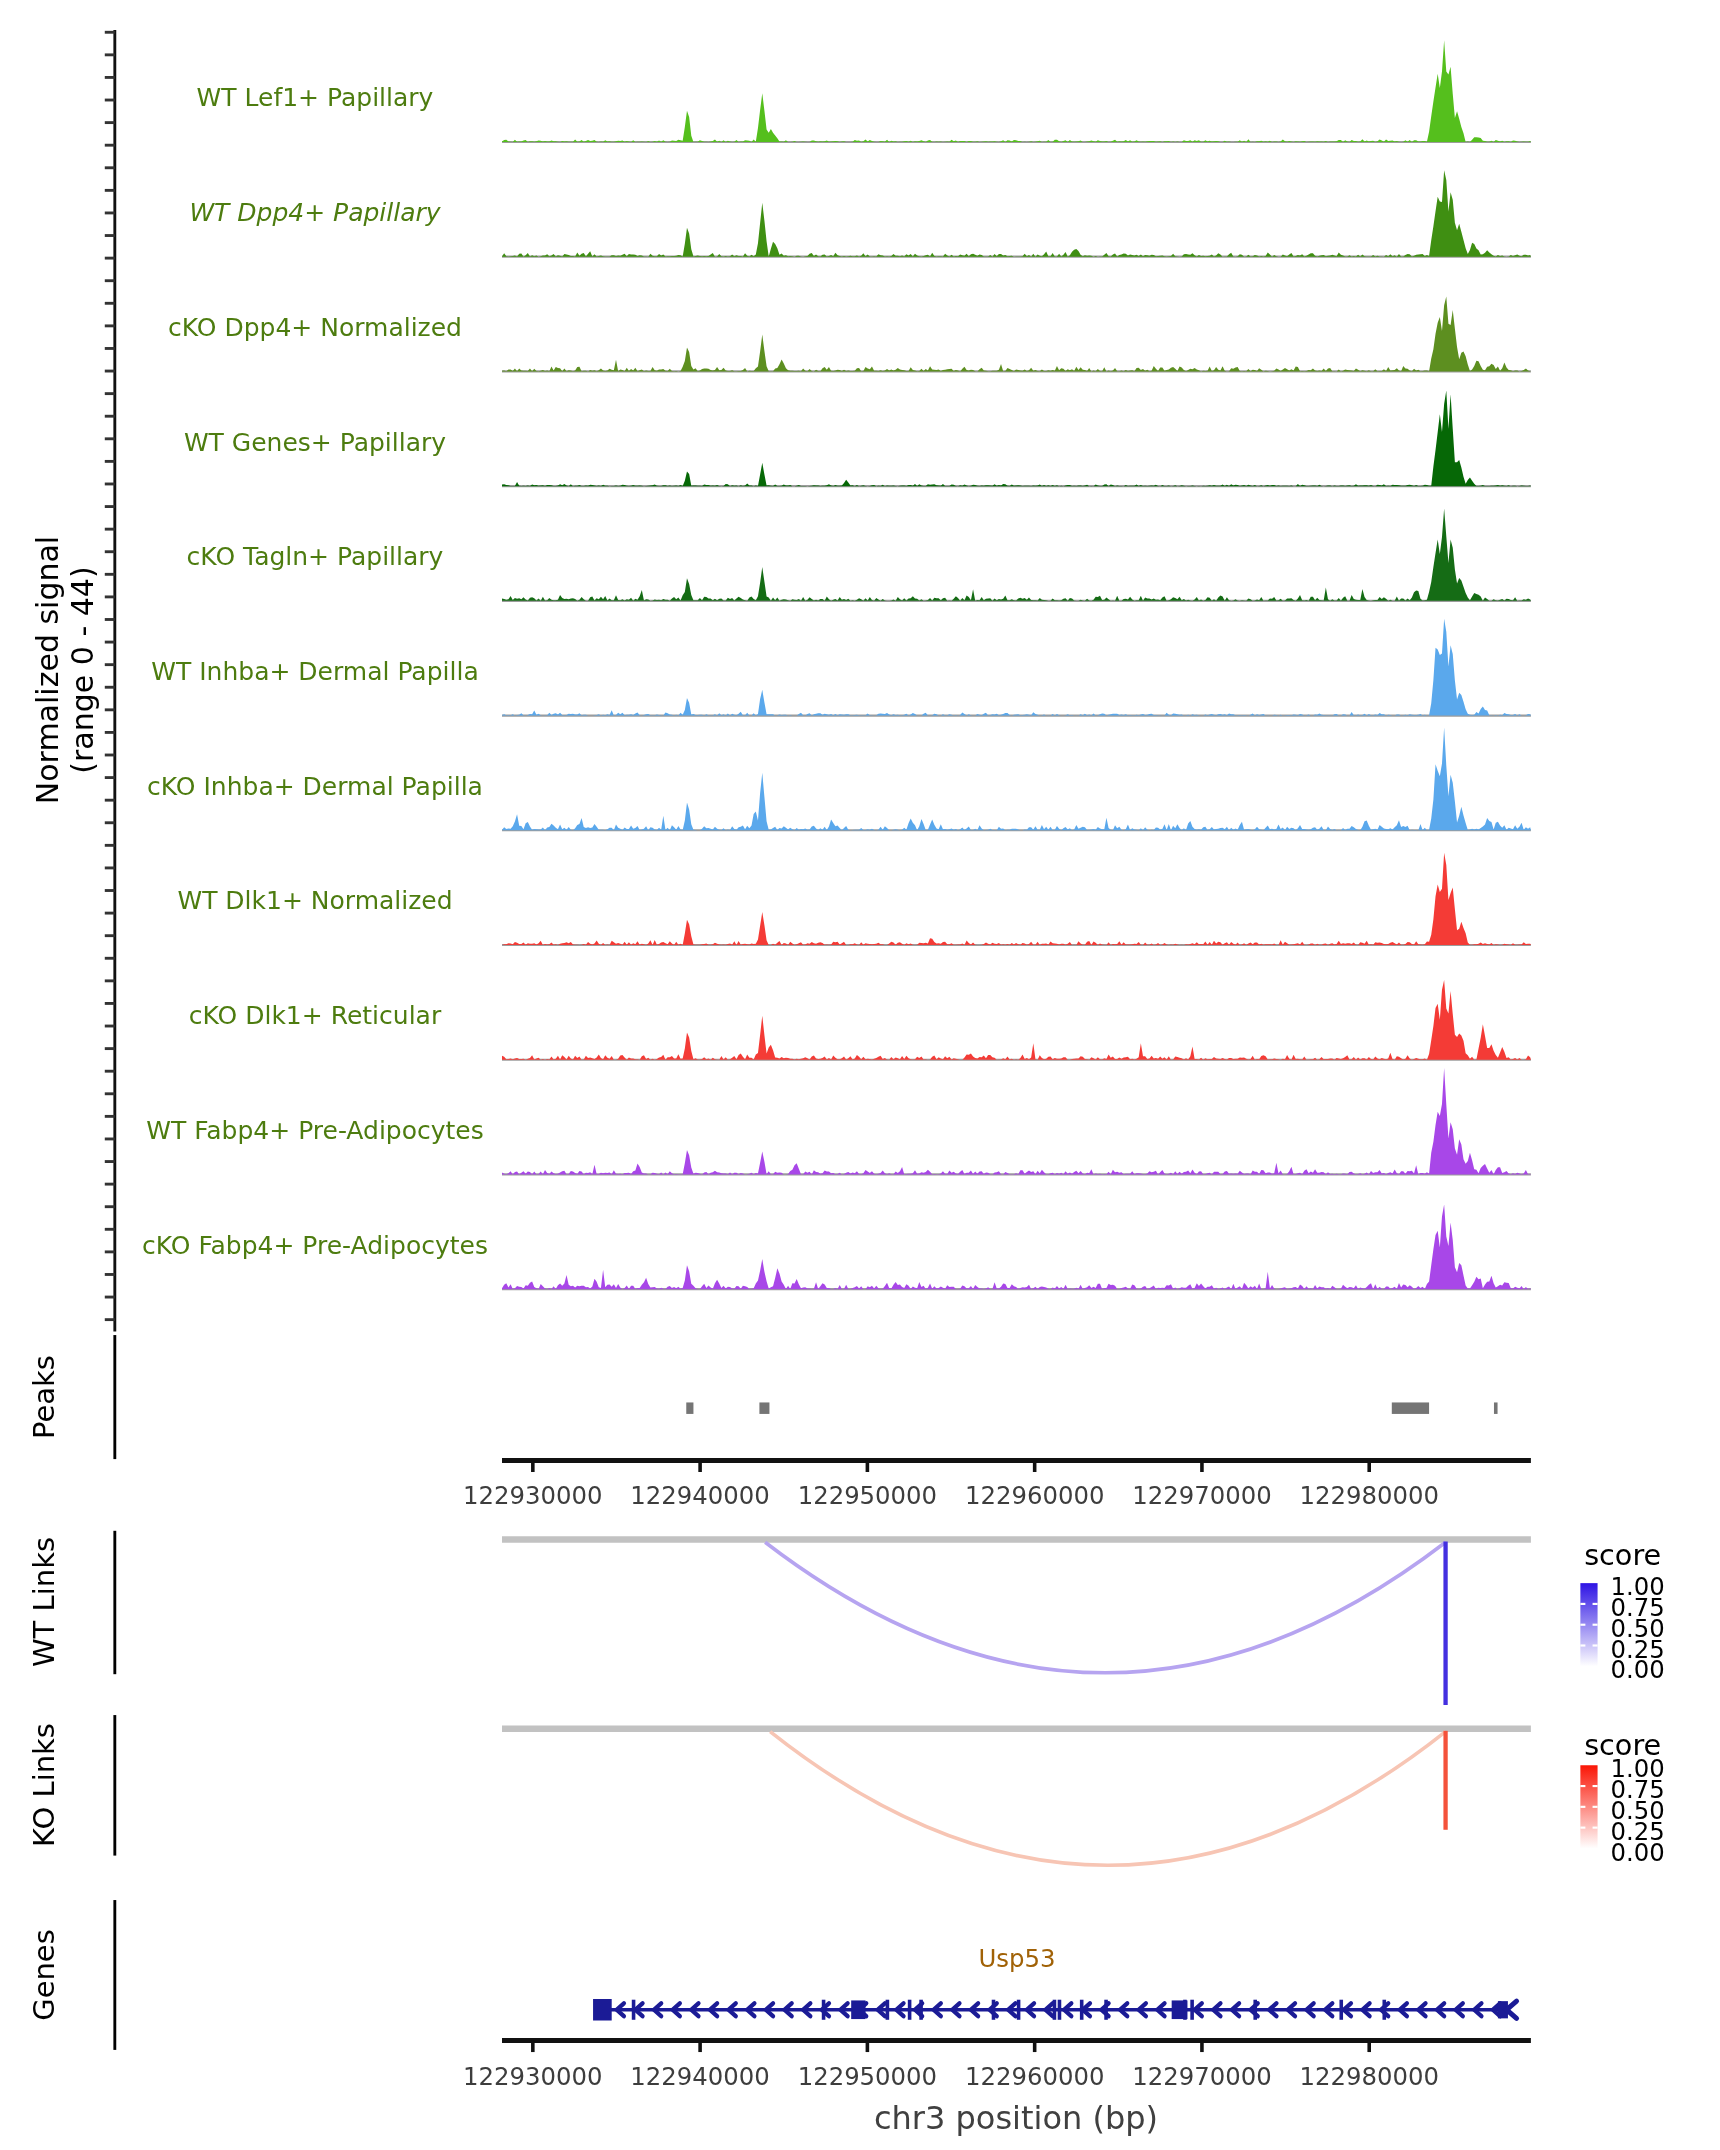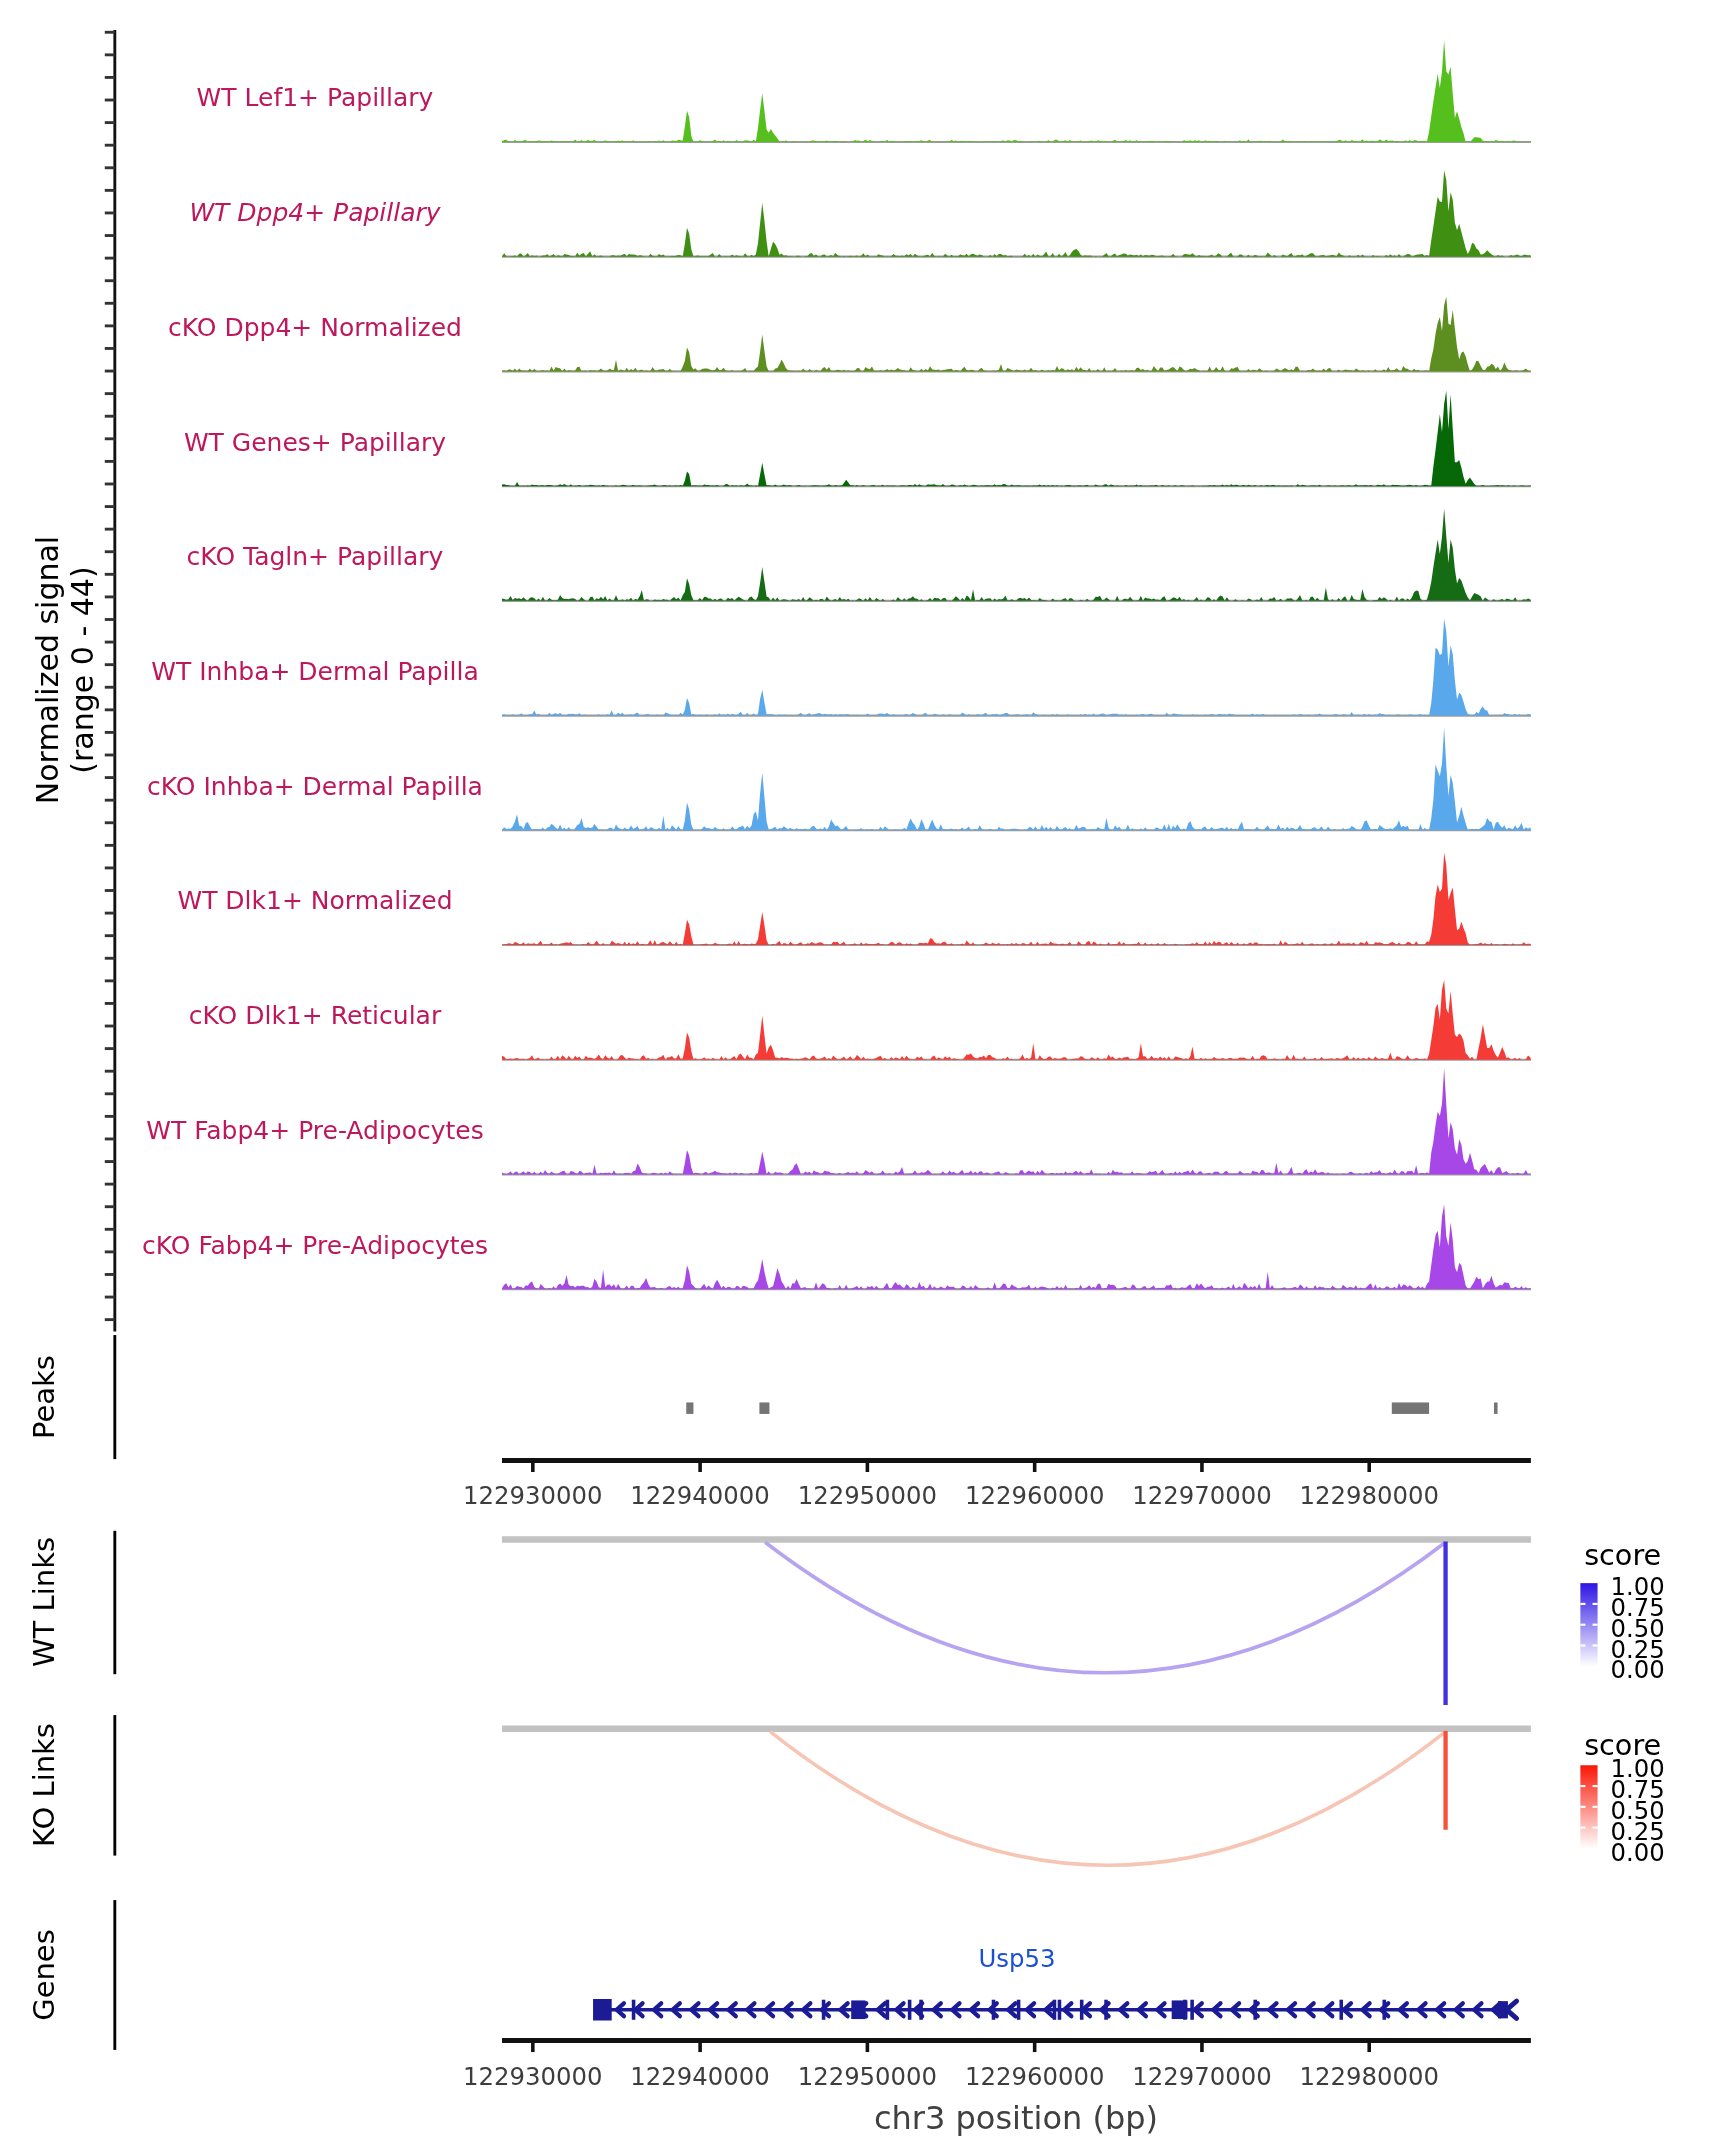--- a/index.html
+++ b/index.html
@@ -3,23 +3,23 @@
 <meta charset="utf-8">
 <style>
   html,body{margin:0;padding:0;background:#ffffff;}
   #page{position:relative;width:1721px;height:2151px;background:#fff;overflow:hidden;
         font-family:"DejaVu Sans","Liberation Sans",sans-serif;}
   #plot{position:absolute;left:0;top:0;}
   .rot{position:absolute;transform:translate(-50%,-50%) rotate(-90deg);white-space:nowrap;
        color:#000;}
   .ylab{font-size:30px;}
   .panlab{font-size:29px;}
-  .tracklab{position:absolute;width:444px;text-align:center;font-size:25px;color:#be185d;
+  .tracklab{position:absolute;width:444px;text-align:center;font-size:25px;color:#4d7c0f;
             transform:translateY(-50%);}
-  .genelab{position:absolute;transform:translate(-50%,-50%);font-size:24.4px;color:#1d4ed8;}
+  .genelab{position:absolute;transform:translate(-50%,-50%);font-size:24.4px;color:#a16207;}
   .axtitle{position:absolute;transform:translateX(-50%);font-size:32px;color:#404040;}
 </style>
 </head>
 <body>
 
 <div id="page">
   <svg id="plot" width="1721" height="2151" viewBox="0 0 2400 3000">
       <defs>
         <linearGradient id="grad0" x1="0" y1="0" x2="0" y2="1">
           <stop offset="0" stop-color="#2e14e4"></stop>

